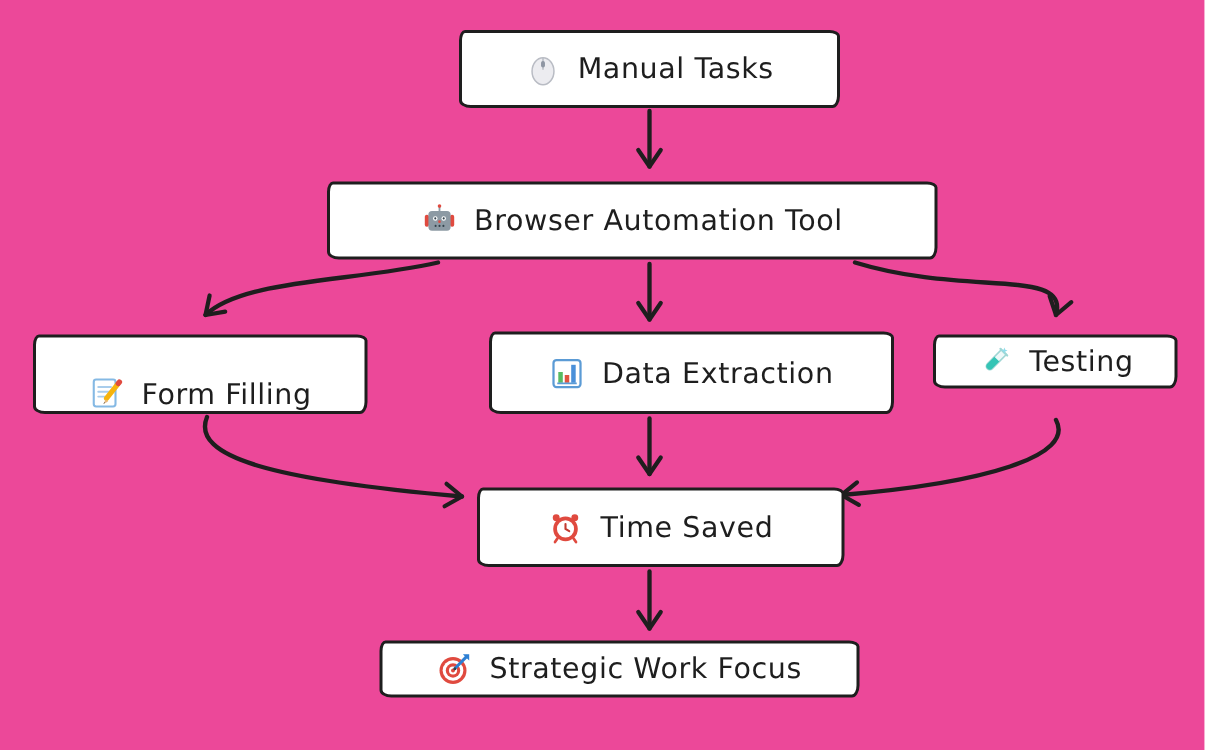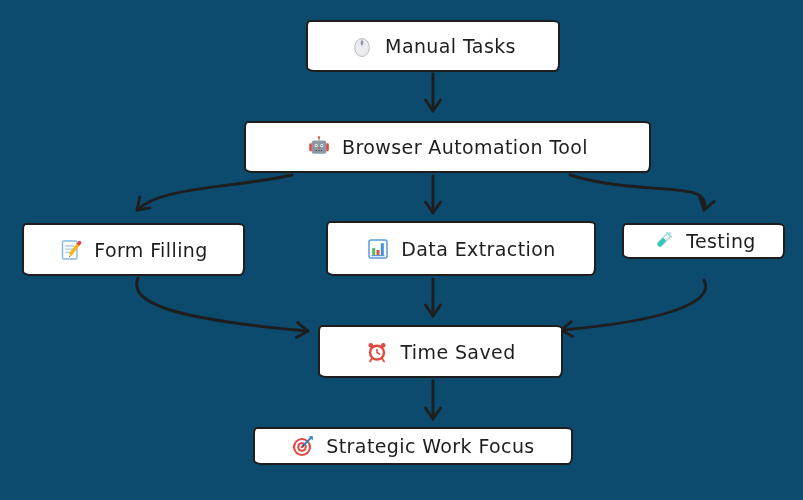--- a/index.html
+++ b/index.html
@@ -1,19 +1,19 @@
 <!DOCTYPE html>
 <html><head>
 <meta charset="utf-8">
 <style>
   html, body { margin: 0; padding: 0; background: #ffffff; }
   .canvas {
     position: relative;
     width: 803px; height: 500px;
-    background: #0c4a6e;
+    background: #ec4899;
     font-family: "DejaVu Sans", "Liberation Sans", sans-serif;
     overflow: hidden;
   }
   svg.edges {
     position: absolute; left: 0; top: 0;
     width: 803px; height: 500px;
     pointer-events: none;
   }
   .node {
     position: absolute;
@@ -60,42 +60,42 @@
     <span class="icon">
       <svg viewBox="0 0 24 24">
         <ellipse cx="12" cy="13.5" rx="7.3" ry="9" fill="#ececf0" stroke="#b9bcc4" stroke-width="1"></ellipse>
         <path d="M12 4.6 V 12.5" stroke="#b9bcc4" stroke-width="1"></path>
         <rect x="10.7" y="6.6" width="2.6" height="4.4" rx="1.3" fill="#8f96a3"></rect>
       </svg>
     </span>
     <span class="label">Manual Tasks</span>
   </div>
 
-  <div class="node" style="left:244px; top:121px; width:407px; height:52px;justify-content:center;">
+  <div class="node" style="left:218px; top:121px; width:407px; height:52px;justify-content:center;">
     <span class="icon">
       <svg viewBox="0 0 24 24">
         <line x1="12" y1="2.2" x2="12" y2="5.6" stroke="#8d9aa4" stroke-width="1.2"></line>
         <circle cx="12" cy="2.4" r="1.2" fill="#e04a3f"></circle>
         <rect x="2.2" y="8.2" width="2.8" height="8" rx="1.3" fill="#e04a3f"></rect>
         <rect x="19" y="8.2" width="2.8" height="8" rx="1.3" fill="#e04a3f"></rect>
         <rect x="4.6" y="5.6" width="14.8" height="13.2" rx="2.4" fill="#8d9aa4"></rect>
         <circle cx="9.2" cy="10.6" r="1.5" fill="#ffffff"></circle>
         <circle cx="14.8" cy="10.6" r="1.5" fill="#ffffff"></circle>
         <circle cx="9.2" cy="10.6" r="0.7" fill="#33424c"></circle>
         <circle cx="14.8" cy="10.6" r="0.7" fill="#33424c"></circle>
         <circle cx="12" cy="12.8" r="0.9" fill="#e04a3f"></circle>
         <circle cx="9.4" cy="15.6" r="0.7" fill="#33424c"></circle>
         <circle cx="12" cy="15.6" r="0.7" fill="#33424c"></circle>
         <circle cx="14.6" cy="15.6" r="0.7" fill="#33424c"></circle>
       </svg>
     </span>
     <span class="label">Browser Automation Tool</span>
   </div>
 
-  <div class="node" style="left:22px; top:223px; width:223px; height:53px;">
+  <div class="node" style="left:22px; top:223px; width:223px; height:53px;align-items:flex-end;">
     <span class="icon">
       <svg viewBox="0 0 24 24">
         <rect x="3.5" y="3" width="14.5" height="18" rx="1.6" fill="#ffffff" stroke="#85b9e4" stroke-width="1.4"></rect>
         <path d="M6.5 8 h8.5 M6.5 11.2 h8.5 M6.5 14.4 h5.5" stroke="#a9cdec" stroke-width="1.3" stroke-linecap="round"></path>
         <line x1="19.4" y1="6.2" x2="12" y2="15.6" stroke="#f6b40e" stroke-width="3.4" stroke-linecap="round"></line>
         <line x1="20.6" y1="4.7" x2="19.9" y2="5.6" stroke="#e04a3f" stroke-width="3.6" stroke-linecap="round"></line>
         <path d="M11.6 16.2 l-1.7 3 3.1-1.4 z" fill="#e7b87e"></path>
         <path d="M10.6 18.1 l-0.7 1.1 1.2-0.5 z" fill="#33424c"></path>
       </svg>
     </span>

